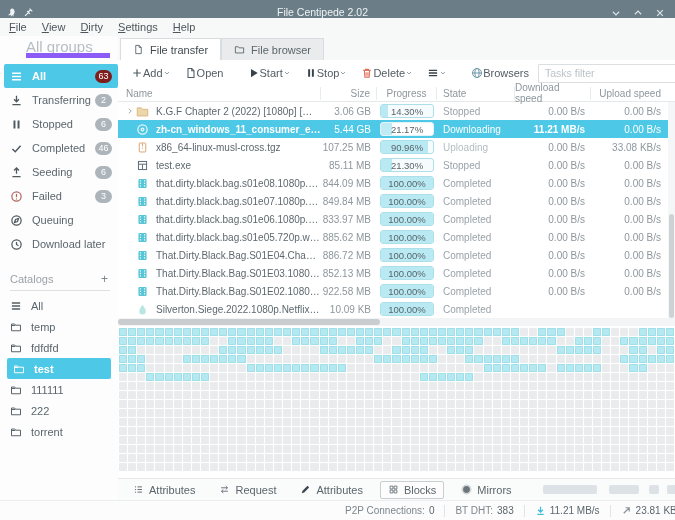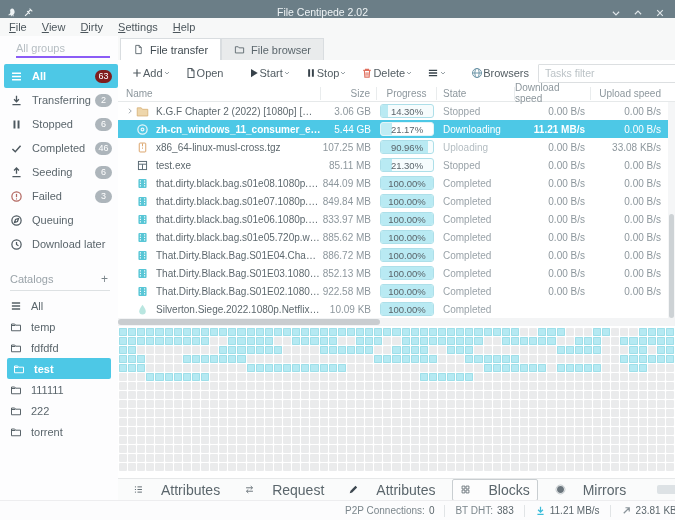--- a/index.html
+++ b/index.html
@@ -18,21 +18,21 @@
   
   .menubar { height:18px; background:#f7f8f8; display:flex; align-items:center; gap:15px; padding-left:9px; flex:0 0 auto; }
   .menu-item { display:inline-block; color:#4c565c; cursor:default; }
   .menu-item::first-letter { text-decoration:underline; }
 
   
   .app-body { flex:1; display:flex; min-height:0; }
 
   
   .sidebar { width:118px; flex:0 0 auto; background:#fdfdfe; display:flex; flex-direction:column; }
-  .groups-filter { margin:4px 8px 2px 16px; border:none; border-bottom:2px solid #8b5cf6; height:18px; font-size:11px; color:#5b666c; background:transparent; outline:none; font-family:inherit; }
+  .groups-filter { margin:4px 8px 2px 26px; border:none; border-bottom:5px solid #8b5cf6; height:18px; font-size:15px; color:#5b666c; background:transparent; outline:none; font-family:inherit; }
   .groups-filter::placeholder { color:#b6bec3; }
   .group-list { margin-top:4px; }
   .group-item { height:24px; display:flex; align-items:center; padding:0 6px 0 10px; cursor:default; position:relative; }
   .group-item .g-ico { width:13px; height:13px; color:#4d585f; flex:0 0 auto; }
   .group-item .g-ico svg { width:13px; height:13px; display:block; }
   .group-item .g-label { margin-left:9px; flex:1; white-space:nowrap; overflow:hidden; }
   .badge { min-width:17px; height:13px; border-radius:7px; background:#adb5bb; color:#fff; font-size:9px; line-height:13px; text-align:center; padding:0 3px; }
   .group-item.selected { background:var(--accent,#4dc8e6); border-radius:2px; margin-left:4px; padding-left:6px; }
   .group-item.selected .g-label { color:#fff; font-weight:bold; }
   .group-item.selected .g-ico { color:#fff; }
@@ -109,21 +109,21 @@
   .hscroll .hthumb { position:absolute; top:1px; bottom:1px; left:0; width:47%; background:#c9cdd0; border-radius:3px; }
 
   
   .blocks-wrap { flex:1; min-height:0; padding:2px 1px 2px 1px; overflow:hidden; background:#fff; }
   .blocks-grid { display:grid; grid-template-columns:repeat(61,1fr); gap:1px; }
   .bcell { height:8px; background:#eaebec; border-radius:1px; }
   .bcell.on { background:#b5e9f2; box-shadow:inset 0 0 0 1px #9edfe9; }
 
   
   .bottom-bar { height:22px; flex:0 0 auto; background:#fafbfb; border-top:1px solid #e6e8e9; display:flex; align-items:center; padding:0 8px; gap:10px; }
-  .btab { display:flex; align-items:center; gap:17px; color:#5b666c; font-size:14px; padding:2px 7px; cursor:default; white-space:nowrap;justify-content:center; }
+  .btab { display:flex; align-items:center; gap:5px; color:#5b666c; font-size:11px; padding:2px 7px; cursor:default; white-space:nowrap;justify-content:center; }
   .btab svg { width:11px; height:11px; display:block; color:#5f6a70; }
   .btab.active { border:1px solid #c9ced1; background:#fdfdfd; border-radius:2px; }
   .faded-zone { display:flex; align-items:center; gap:6px; margin-left:14px; opacity:.38; flex:1; }
   .blob { height:9px; background:#aebbc2; border-radius:2px; }
 
   
   .statusbar { height:20px; flex:0 0 auto; background:#fcfcfd; border-top:1px solid #ededef; display:flex; align-items:center; font-size:10px; color:#6a757b; }
   .statusbar .sb-items { display:flex; align-items:center; margin-left:345px; gap:10px; }
   .sb-item { display:flex; align-items:center; gap:4px; white-space:nowrap; }
   .sb-sep { width:1px; height:12px; background:#e1e4e6; }

